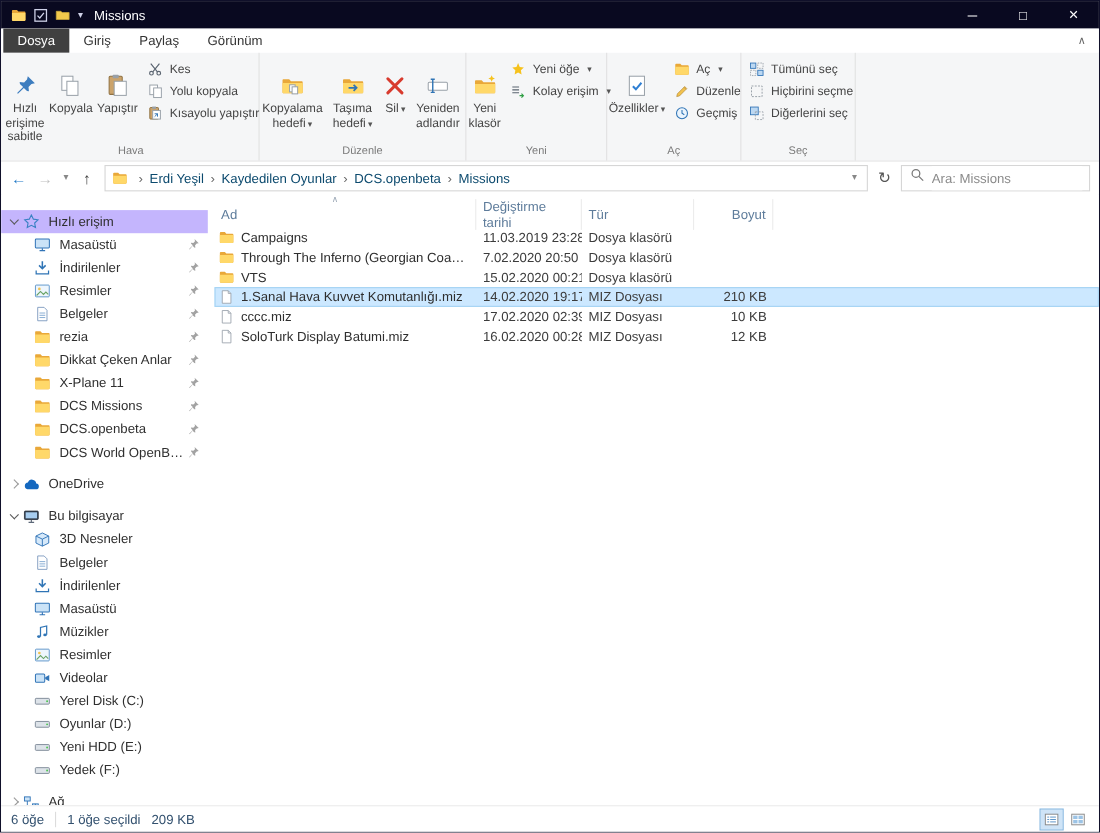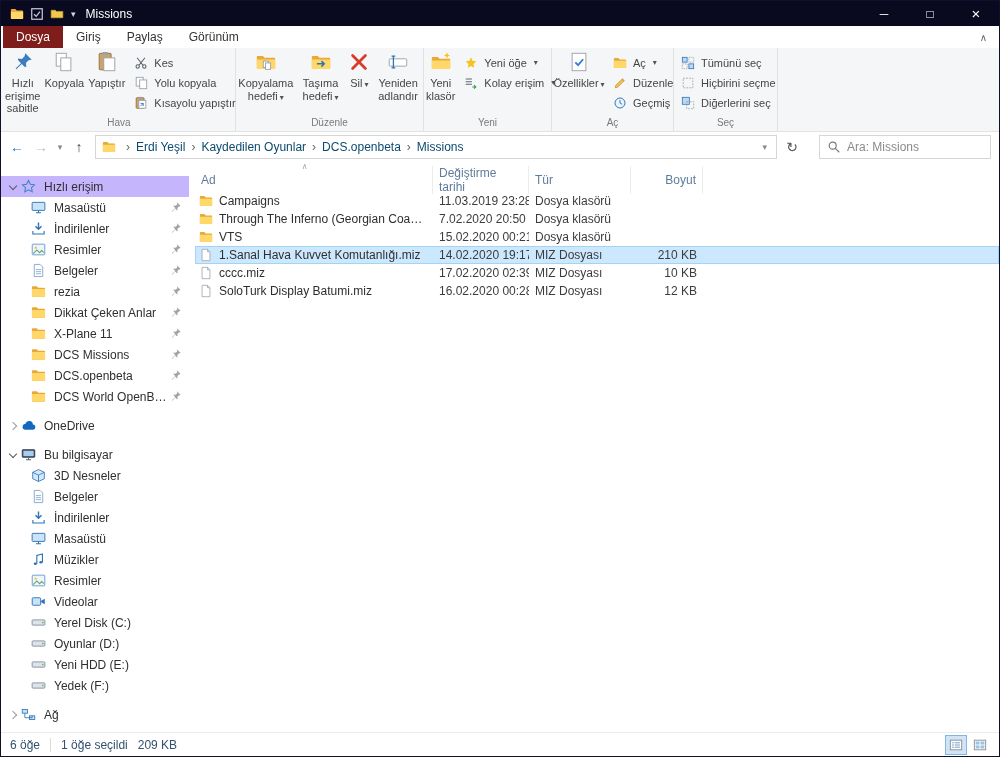--- a/index.html
+++ b/index.html
@@ -14,30 +14,30 @@
   .tb-dd { font-size:9px; color:#cfd2e8; margin:0 4px; }
   .tb-title { font-size:12px; margin-left:6px; }
   .tb-spacer { flex:1; }
   .tb-btn { width:46px; height:25px; display:flex; align-items:center; justify-content:center; font-size:12px; color:#fff; }
   .tb-btn.close { font-size:15px; }
 
   
   .menubar { flex:0 0 22px; background:#fff; display:flex; align-items:stretch; }
   .menutabs { display:flex; align-items:stretch; margin-left:2px; }
   .mtab { padding:0 13px; display:flex; align-items:center; color:#333; }
-  .mtab.active { background:#7f1d1d; color:#fff; }
+  .mtab.active { background:#404040; color:#fff; }
   .mb-right { margin-left:auto; display:flex; align-items:center; padding-right:12px; }
   .chev-up { font-size:10px; color:#666; }
 
   
   .ribbon { flex:0 0 84px; background:#f5f6f7; border-bottom:1px solid #e3e3e3; display:flex; padding-left:2px; }
   .rgroup { display:flex; flex-direction:column; border-right:1px solid #e2e2e2; padding-top:1px; }
   .rg-content { flex:1; display:flex; align-items:stretch; }
   .rg-label { height:15px; text-align:center; font-size:10px; color:#7a7a7a; line-height:13px; }
-  .btn-large { display:flex; flex-direction:column; align-items:center; padding:0 2px 0; font-size:11px; line-height:1.15; color:#454545; text-align:center; }
+  .btn-large { display:flex; flex-direction:column; align-items:center; padding:16px 2px 0; font-size:11px; line-height:1.15; color:#454545; text-align:center; }
   .btn-large .bic { height:26px; display:flex; align-items:center; justify-content:center; margin-bottom:2px; }
   .bic svg { width:22px; height:22px; }
   .dd { font-size:8px; color:#555; margin-left:2px; }
   .vstack { display:flex; flex-direction:column; padding:4px 2px 0; gap:1px; }
   .btn-small { display:flex; align-items:center; gap:5px; height:19px; padding:0 4px; font-size:11px; color:#454545; white-space:nowrap; }
   .sic { width:16px; height:16px; display:flex; align-items:center; justify-content:center; flex:0 0 16px; }
   .sic svg { width:14px; height:14px; }
 
   
   .addressrow { flex:0 0 30px; background:#fff; display:flex; align-items:center; padding:0 8px 0 4px; }
@@ -48,21 +48,21 @@
   .navbtn.up { color:#444; }
   .addressbox { flex:1; height:24px; border:1px solid #d6d6d6; background:#fff; display:flex; align-items:center; padding:0 6px; margin:0 4px; }
   .ab-icon { width:18px; display:flex; align-items:center; }
   .ab-icon svg { width:14px; height:14px; }
   .bc { display:flex; align-items:center; }
   .bc-sep { color:#666; padding:0 6px; font-size:12px; }
   .bc-seg { color:#0c4a6e; white-space:nowrap; }
   .ab-spacer { flex:1; }
   .ab-dd { color:#888; font-size:9px; padding:0 3px; }
   .refreshbtn { width:22px; height:22px; display:flex; align-items:center; justify-content:center; color:#555; font-size:14px; }
-  .searchbox { width:172px; height:24px; border:1px solid #d6d6d6; display:flex; align-items:center; padding:0 6px; gap:5px; margin-left:16px; }
+  .searchbox { width:172px; height:24px; border:1px solid #d6d6d6; display:flex; padding:0 6px; gap:5px; margin-left:4px; }
   .searchbox input { border:none; outline:none; flex:1; min-width:0; font-family:inherit; font-size:12px; color:#333; }
   .searchbox input::placeholder { color:#8a8a8a; }
 
   
   .content { flex:1; display:flex; overflow:hidden; background:#fff; }
   .sidebar { flex:0 0 188px; width:188px; padding-top:14px; overflow:hidden; }
   .sb-row { height:21px; display:flex; align-items:center; padding:0 6px; }
   .sb-row.sel { background:#c4b5fd; }
   .sb-row.lvl1 { padding-left:16px; }
   .chev { width:12px; height:12px; flex:0 0 12px; margin-right:2px; position:relative; }

